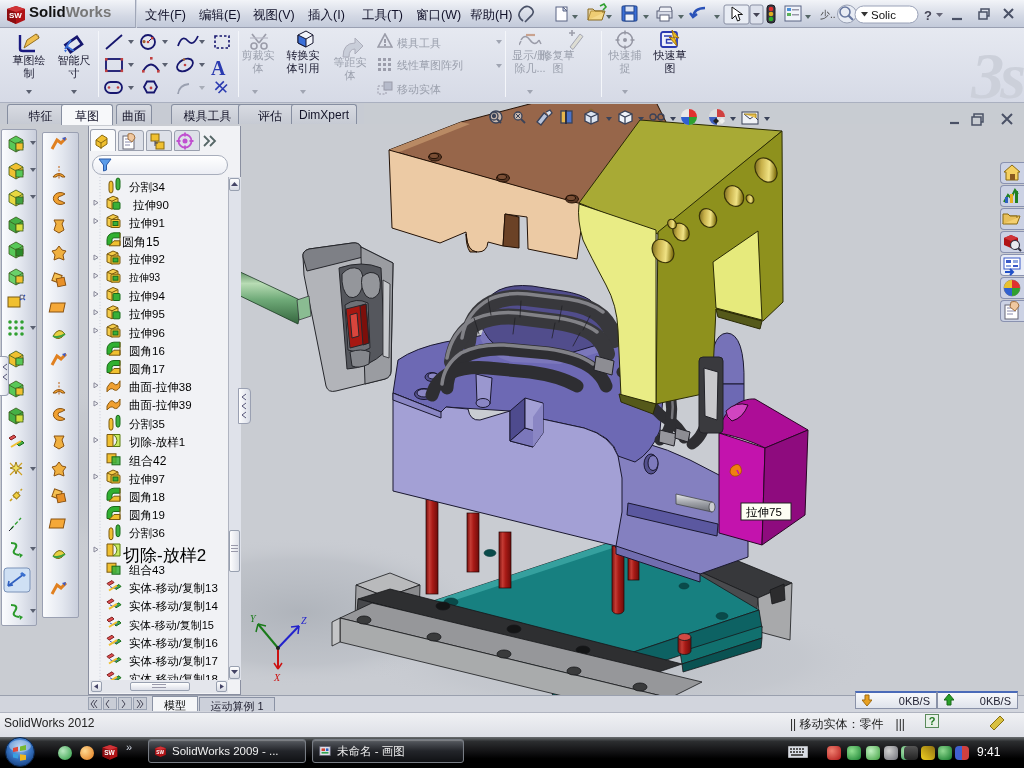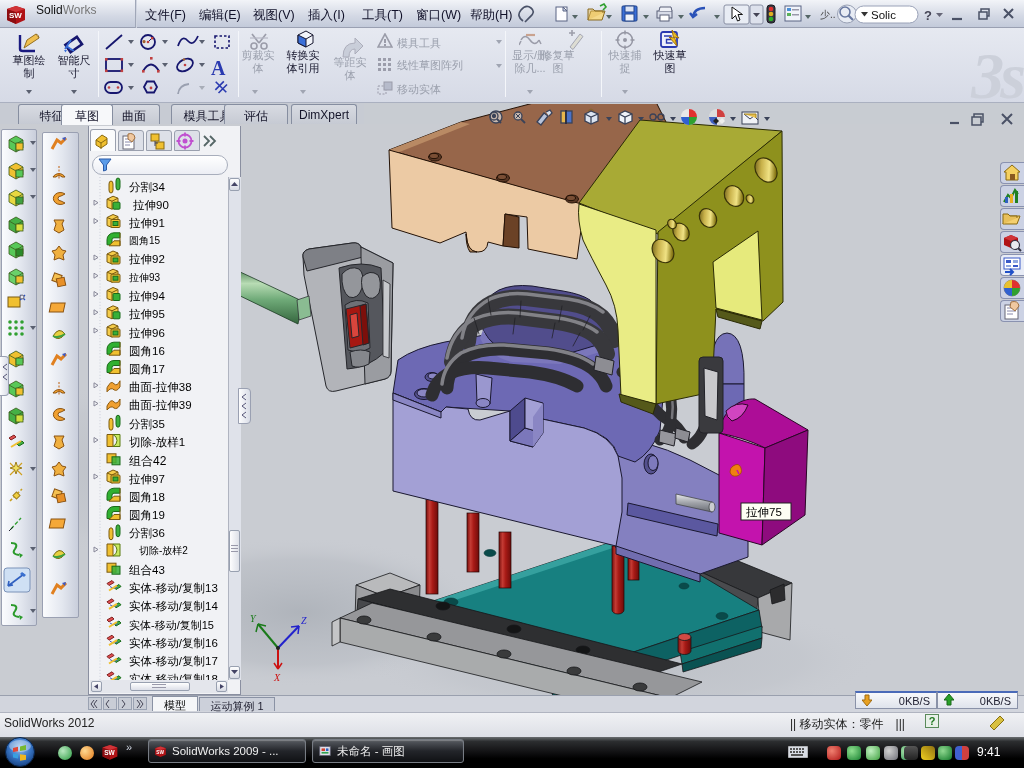--- a/index.html
+++ b/index.html
@@ -1,18 +1,18 @@
 <!DOCTYPE html>
 <html><head><meta charset="utf-8"><style>
 *{margin:0;padding:0;box-sizing:border-box}
 body{width:1024px;height:768px;overflow:hidden;font-family:"Liberation Sans",sans-serif;position:relative;background:#c8ccd2}
 .abs{position:absolute}
 #titlebar{left:0;top:0;width:1024px;height:28px;background:linear-gradient(#f2f4f8,#d3d8e4 60%,#c3cada);border-bottom:1px solid #9aa0b2}
 #logo{left:5px;top:4px}
-#swtext{left:36px;top:3px;font-size:12px;font-weight:normal;color:#111;letter-spacing:0px}
+#swtext{left:29px;top:3px;font-size:15px;font-weight:bold;color:#111;letter-spacing:0px}
 #swtext span{color:#777}
 .menu{top:7px;font-size:12.5px;color:#101028}
 #toolbar{left:0;top:28px;width:1024px;height:75px;background:linear-gradient(#e6e9f1,#d6daE6);border-bottom:1px solid #aab0c0}
 .vsep{position:absolute;width:1px;background:#b4b9c6;border-right:1px solid #f4f6fa}
 .bigbtn{position:absolute;text-align:center;font-size:11px;line-height:13px;color:#1a1a30}
 .bigbtn.dis{color:#9ba0ad}
 .smalllbl{position:absolute;font-size:11px;color:#9ba0ad;white-space:nowrap}
 .dd{position:absolute;width:0;height:0;border-left:3px solid transparent;border-right:3px solid transparent;border-top:4px solid #5a6070}
 .dd.g{border-top-color:#a0a5b2}
 #watermark{right:2px;top:38px;font-size:66px;font-style:italic;font-weight:bold;color:#ccd0da;font-family:"Liberation Serif",serif;letter-spacing:-4px}
@@ -247,25 +247,25 @@
 <div class="bigbtn dis" style="left:601px;top:49px;width:48px">快速捕<br>捉</div>
 <div class="dd g" style="left:622px;top:90px"></div>
 <svg class="abs" style="left:659px;top:28px" width="24" height="24" viewBox="0 0 24 24">
     <rect x="2" y="4" width="16" height="15" rx="2" fill="#eef1fa" stroke="#2a3ab0" stroke-width="1.8"></rect>
     <path d="M5,8 l7,0 0,3.5 -4.5,0 0,3.5 6,0" stroke="#2a3ab0" fill="none" stroke-width="1.4"></path>
     <path d="M13,2 l7,8 -4.5,-1 2.5,9 -8,-9 4.5,1z" fill="#f0c020" stroke="#a07010"></path>
   </svg>
 <div class="bigbtn" style="left:646px;top:49px;width:48px">快速草<br>图</div>
 
 <div id="tabbar" class="abs"></div>
-<div class="tab" style="left:18px;width:67px">特征</div>
+<div class="tab" style="left:7px;width:67px">特征</div>
 <div class="tab active" style="left:61px;width:52px">草图</div>
-<div class="tab" style="left:108px;width:52px">曲面</div>
+<div class="tab" style="left:116px;width:36px">曲面</div>
 <div class="tab" style="left:171px;width:73px">模具工具</div>
-<div class="tab" style="left:224px;width:64px">评估</div>
+<div class="tab" style="left:238px;width:64px">评估</div>
 <div class="tab" style="left:291px;width:66px">DimXpert</div>
 
 <div id="viewport" class="abs"></div>
 <svg id="model" class="abs" style="left:0;top:104px" width="1024" height="593" viewBox="0 104 1024 593">
 <defs>
  <radialGradient id="shadow1" cx="0.5" cy="0.5" r="0.5">
         <stop offset="0" stop-color="#9aa0a8" stop-opacity="0.55"></stop>
         <stop offset="0.7" stop-color="#a8adb5" stop-opacity="0.3"></stop>
         <stop offset="1" stop-color="#c9ccd2" stop-opacity="0"></stop>
       </radialGradient>
@@ -691,38 +691,38 @@
  <path d="M116,4 l5,5 -5,5 m-6,-10 l5,5 -5,5" stroke="#566" stroke-width="1.8" fill="none"></path>
 </svg>
 <div class="abs" style="left:92px;top:155px;width:136px;height:20px;background:linear-gradient(#fff,#eceef4);border:1px solid #a8aebc;border-radius:10px"></div>
 <svg class="abs" style="left:98px;top:158px" width="14" height="14" viewBox="0 0 14 14">
     <path d="M1,1 L13,1 L8.5,7 L8.5,12 L5.5,13 L5.5,7Z" fill="#5a9be8" stroke="#2a5aa8"></path>
   </svg>
 <div id="tree">
 <div class="abs" style="left:129px;top:180px;font-size:11.5px;color:#000;white-space:nowrap">分割34</div>
 <div class="abs" style="left:133px;top:198px;font-size:11.5px;color:#000;white-space:nowrap">拉伸90</div>
 <div class="abs" style="left:129px;top:216px;font-size:11.5px;color:#000;white-space:nowrap">拉伸91</div>
-<div class="abs" style="left:129px;top:234px;font-size:10px;color:#000;white-space:nowrap">圆角15</div>
+<div class="abs" style="left:122px;top:234px;font-size:12px;color:#000;white-space:nowrap">圆角15</div>
 <div class="abs" style="left:129px;top:252px;font-size:11.5px;color:#000;white-space:nowrap">拉伸92</div>
 <div class="abs" style="left:129px;top:271px;font-size:10px;color:#000;white-space:nowrap">拉伸93</div>
 <div class="abs" style="left:129px;top:289px;font-size:11.5px;color:#000;white-space:nowrap">拉伸94</div>
 <div class="abs" style="left:129px;top:307px;font-size:11.5px;color:#000;white-space:nowrap">拉伸95</div>
 <div class="abs" style="left:129px;top:326px;font-size:11.5px;color:#000;white-space:nowrap">拉伸96</div>
 <div class="abs" style="left:129px;top:344px;font-size:11.5px;color:#000;white-space:nowrap">圆角16</div>
 <div class="abs" style="left:129px;top:362px;font-size:11.5px;color:#000;white-space:nowrap">圆角17</div>
 <div class="abs" style="left:129px;top:380px;font-size:11.5px;color:#000;white-space:nowrap">曲面-拉伸38</div>
 <div class="abs" style="left:129px;top:398px;font-size:11.5px;color:#000;white-space:nowrap">曲面-拉伸39</div>
 <div class="abs" style="left:129px;top:417px;font-size:11.5px;color:#000;white-space:nowrap">分割35</div>
 <div class="abs" style="left:129px;top:435px;font-size:11.5px;color:#000;white-space:nowrap">切除-放样1</div>
 <div class="abs" style="left:129px;top:453px;font-size:12px;color:#000;white-space:nowrap">组合42</div>
 <div class="abs" style="left:129px;top:472px;font-size:11.5px;color:#000;white-space:nowrap">拉伸97</div>
 <div class="abs" style="left:129px;top:490px;font-size:11.5px;color:#000;white-space:nowrap">圆角18</div>
 <div class="abs" style="left:129px;top:508px;font-size:11.5px;color:#000;white-space:nowrap">圆角19</div>
 <div class="abs" style="left:129px;top:526px;font-size:11.5px;color:#000;white-space:nowrap">分割36</div>
-<div class="abs" style="left:139px;top:544px;font-size:10px;color:#000;white-space:nowrap">切除-放样2</div>
+<div class="abs" style="left:123px;top:544px;font-size:17px;color:#000;white-space:nowrap">切除-放样2</div>
 <div class="abs" style="left:129px;top:563px;font-size:11.5px;color:#000;white-space:nowrap">组合43</div>
 <div class="abs" style="left:129px;top:581px;font-size:11.5px;color:#000;white-space:nowrap">实体-移动/复制13</div>
 <div class="abs" style="left:129px;top:599px;font-size:11.5px;color:#000;white-space:nowrap">实体-移动/复制14</div>
 <div class="abs" style="left:129px;top:618px;font-size:11px;color:#000;white-space:nowrap">实体-移动/复制15</div>
 <div class="abs" style="left:129px;top:636px;font-size:11.5px;color:#000;white-space:nowrap">实体-移动/复制16</div>
 <div class="abs" style="left:129px;top:654px;font-size:11.5px;color:#000;white-space:nowrap">实体-移动/复制17</div>
 <div class="abs" style="left:129px;top:672px;font-size:11.5px;color:#000;white-space:nowrap">实体-移动/复制18</div>
 </div>
 <svg id="treeicons" class="abs" style="left:88px;top:176px" width="140" height="512" viewBox="0 0 140 512">
 <defs>

